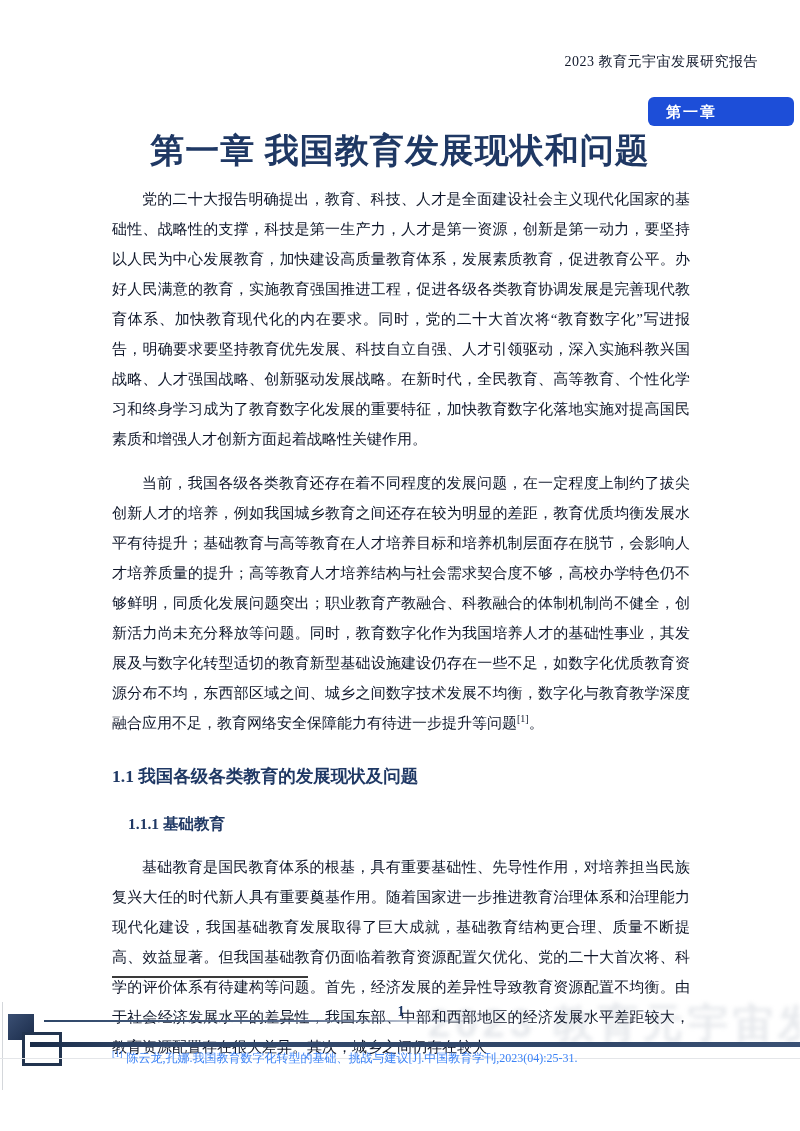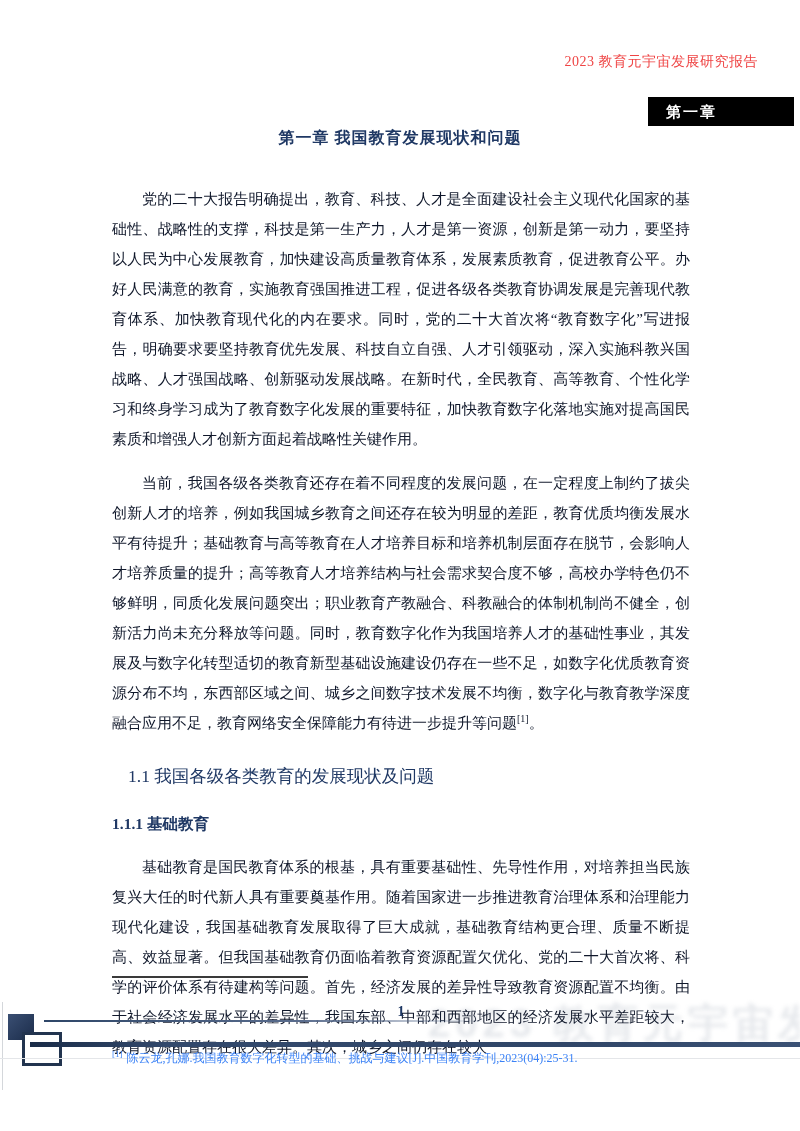--- a/index.html
+++ b/index.html
@@ -16,47 +16,48 @@
     color: #1c1c1c;
   }
 
   
   .report-header {
     position: absolute;
     top: 53px;
     right: 42px;
     font-size: 14px;
     letter-spacing: 0.5px;
-    color: #ef4444;
+    color: #0f172a;
   }
   .chapter-badge {
     position: absolute;
     top: 97px;
     right: 6px;
     width: 146px;
     height: 29px;
     line-height: 29px;
     padding-left: 18px;
     box-sizing: border-box;
-    background: #000000;
+    background: #1d4ed8;
     color: #ffffff;
     font-family: "Liberation Sans", sans-serif;
     font-weight: bold;
     font-size: 15px;
     letter-spacing: 2px;
+    border-radius: 6px;
   }
 
   
   .chapter-title {
     position: absolute;
     top: 128px;
     left: 0;
     width: 800px;
     text-align: center;
-    font-size: 16px;
+    font-size: 34px;
     font-weight: bold;
     color: #1F3864;
     margin: 0;
     letter-spacing: 1px;
   }
 
   
   .content {
     position: absolute;
     top: 184px;
@@ -71,30 +72,30 @@
     text-indent: 2em;
     margin: 0 0 14px 0;
     color: #0f172a;
   }
   .body-par sup {
     font-size: 10px;
     line-height: 0;
   }
   .section-heading {
     font-size: 17.5px;
-    font-weight: normal;
-    color: #1F3864;
-    margin: 26px 0 26px 16px;
+    font-weight: bold;
+    color: #1F3864;
+    margin: 26px 0 26px 0;
     line-height: 24px;
   }
   .subsection-heading {
     font-size: 15.5px;
     font-weight: bold;
     color: #1F3864;
-    margin: 0 0 18px 0;
+    margin: 0 0 18px 16px;
     line-height: 20px;
   }
 
   
   .footnote-divider {
     position: absolute;
     top: 976px;
     left: 112px;
     width: 196px;
     border: none;

